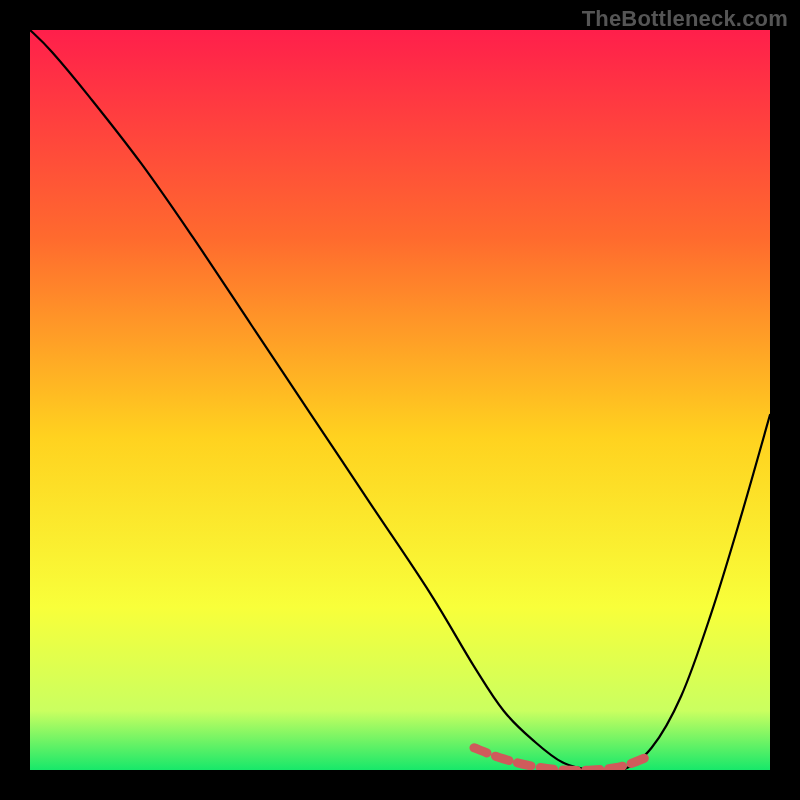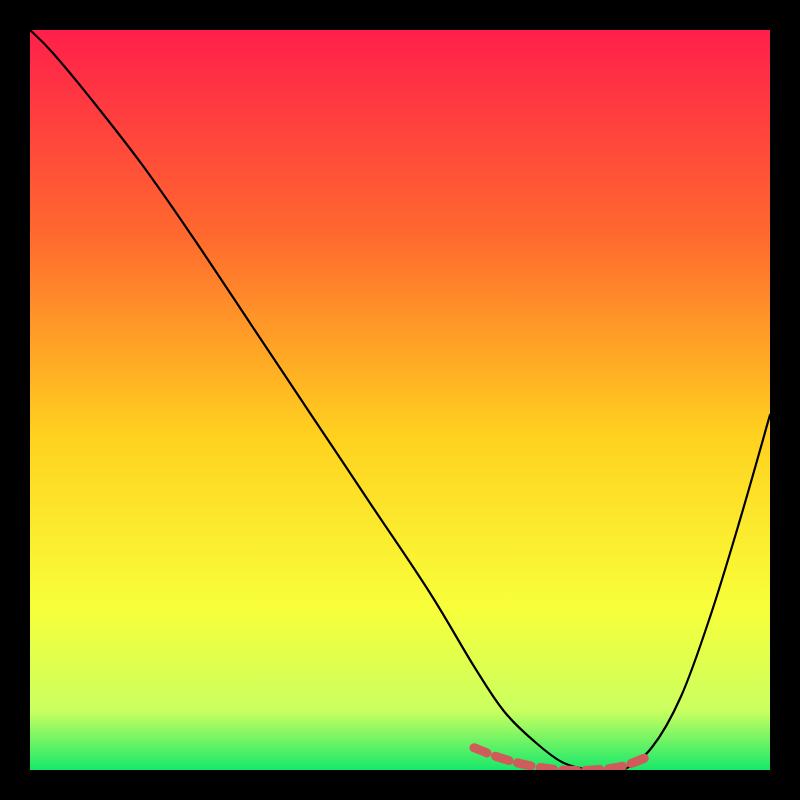--- a/index.html
+++ b/index.html
@@ -53,20 +53,21 @@
     stroke: #cf5b5b;
     stroke-width: 9;
     stroke-linecap: round;
     stroke-dasharray: 14 9;
   }
 </style>
 </head>
 <body>
 
 <div class="frame">
+  <div class="watermark">TheBottleneck.com</div>
 
   <div class="plot">
     <svg viewBox="0 0 740 740">
       <defs>
         <linearGradient id="bg-grad" x1="0" y1="0" x2="0" y2="1">
             <stop offset="0%" stop-color="#ff1f4b"></stop>
             <stop offset="28.000000000000004%" stop-color="#ff6a2e"></stop>
             <stop offset="55.00000000000001%" stop-color="#ffd21f"></stop>
             <stop offset="78%" stop-color="#f8ff3a"></stop>
             <stop offset="92%" stop-color="#caff60"></stop>

